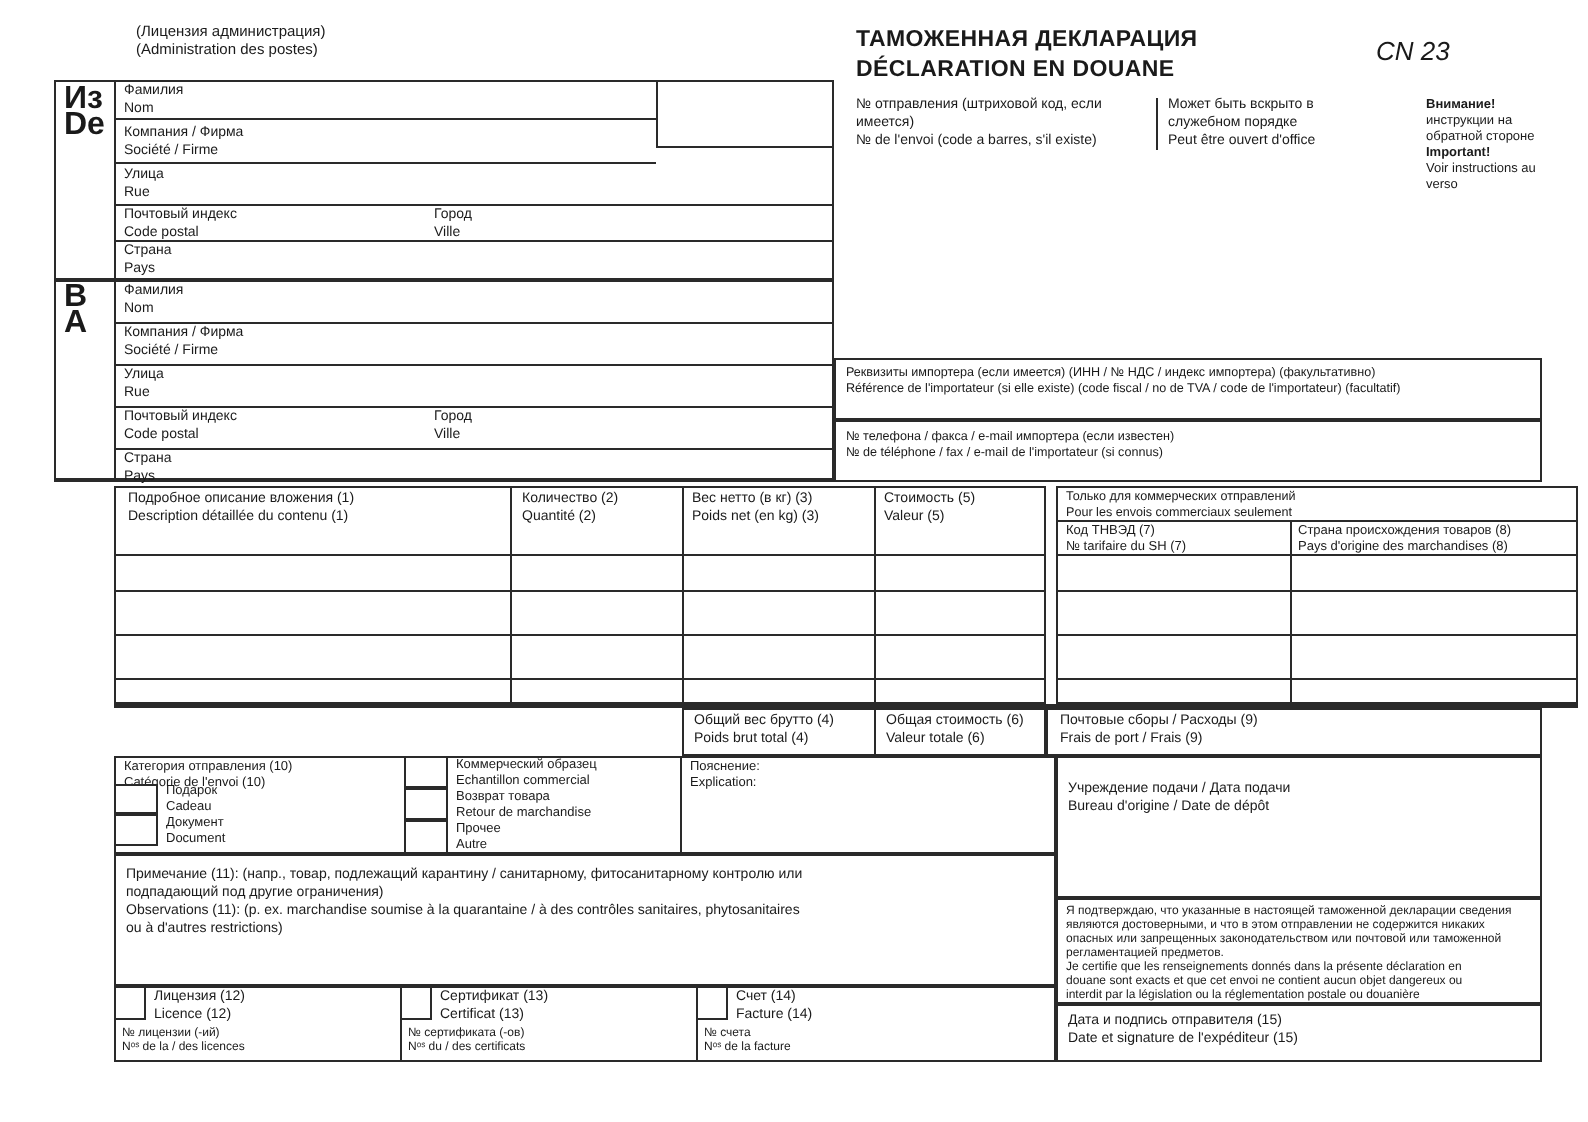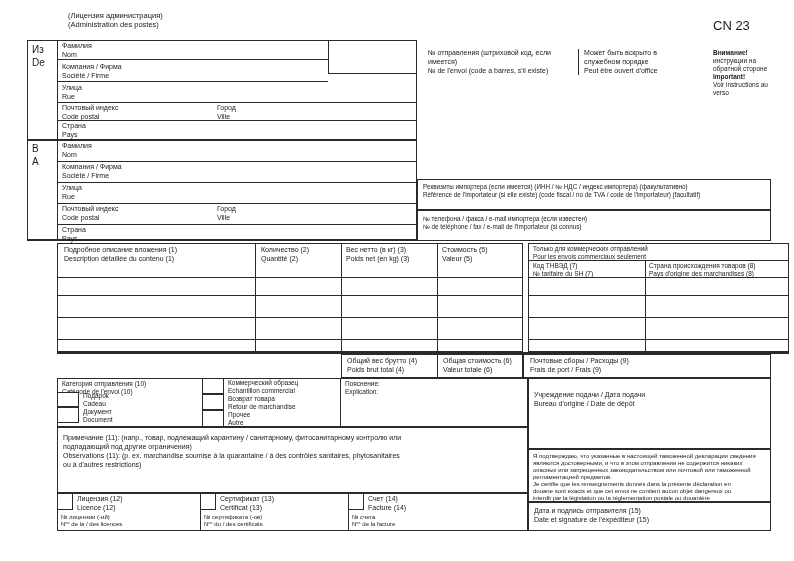--- a/index.html
+++ b/index.html
@@ -5,39 +5,41 @@
   html,body{margin:0;padding:0;background:#fff;}
   .page{position:relative;width:794px;height:561px;background:#ffffff;
         font-family:"Liberation Sans",sans-serif;color:#1a1a1a;overflow:hidden;}
   .box{position:absolute;border:1px solid #2a2a2a;box-sizing:border-box;}
   .txt{position:absolute;white-space:pre-line;color:#1a1a1a;}
   .s75{font-size:7.5px;line-height:9px;}
   .s7{font-size:7px;line-height:8.8px;}
   .s65{font-size:6.5px;line-height:8px;}
   .s63{font-size:6.3px;line-height:7.8px;}
   .s6{font-size:6px;line-height:7.1px;}
-  .s10{font-size:10px;line-height:12.5px;}
+  .s10{font-size:16px;line-height:12.5px;font-weight:bold;}
   .title{font-size:11.5px;line-height:14.5px;font-weight:bold;letter-spacing:.2px;}
   .cn{font-size:13px;line-height:15px;}
   .b{font-weight:bold;}
   .hl{position:absolute;background:#2a2a2a;height:1px;}
   .vl{position:absolute;background:#2a2a2a;width:1px;}
   .chk{position:absolute;border:1px solid #2a2a2a;box-sizing:border-box;background:#fff;}
   .hot{position:absolute;}
   .bar{border-left:1px solid #2a2a2a;padding-left:5px;}
 </style>
 </head>
 <body>
 
 <div class="page">
 
   <div class="txt s75" style="left:68px;top:11px;">(Лицензия администрация)
 (Administration des postes)</div>
 
-  <div class="txt cn" style="left:713px;top:18px;">CN 23</div>
+  <div class="txt title" style="left:428px;top:13px;">ТАМОЖЕННАЯ ДЕКЛАРАЦИЯ
+DÉCLARATION EN DOUANE</div>
+  <div class="txt cn" style="left:688px;top:18px;font-style:italic;">CN 23</div>
   <div class="txt s7" style="left:428px;top:49px;width:148px;">№ отправления (штриховой код, если
 имеется)
 № de l'envoi (code a barres, s'il existe)</div>
   <div class="txt s7 bar" style="left:578px;top:49px;width:125px;">Может быть вскрыто в
 служебном порядке
 Peut être ouvert d'office</div>
   <div class="txt s65 b" style="left:713px;top:49px;">Внимание!</div>
   <div class="txt s65" style="left:713px;top:57px;width:62px;">инструкции на обратной стороне</div>
   <div class="txt s65 b" style="left:713px;top:73px;">Important!</div>
   <div class="txt s65" style="left:713px;top:81px;width:62px;">Voir instructions au verso</div>

